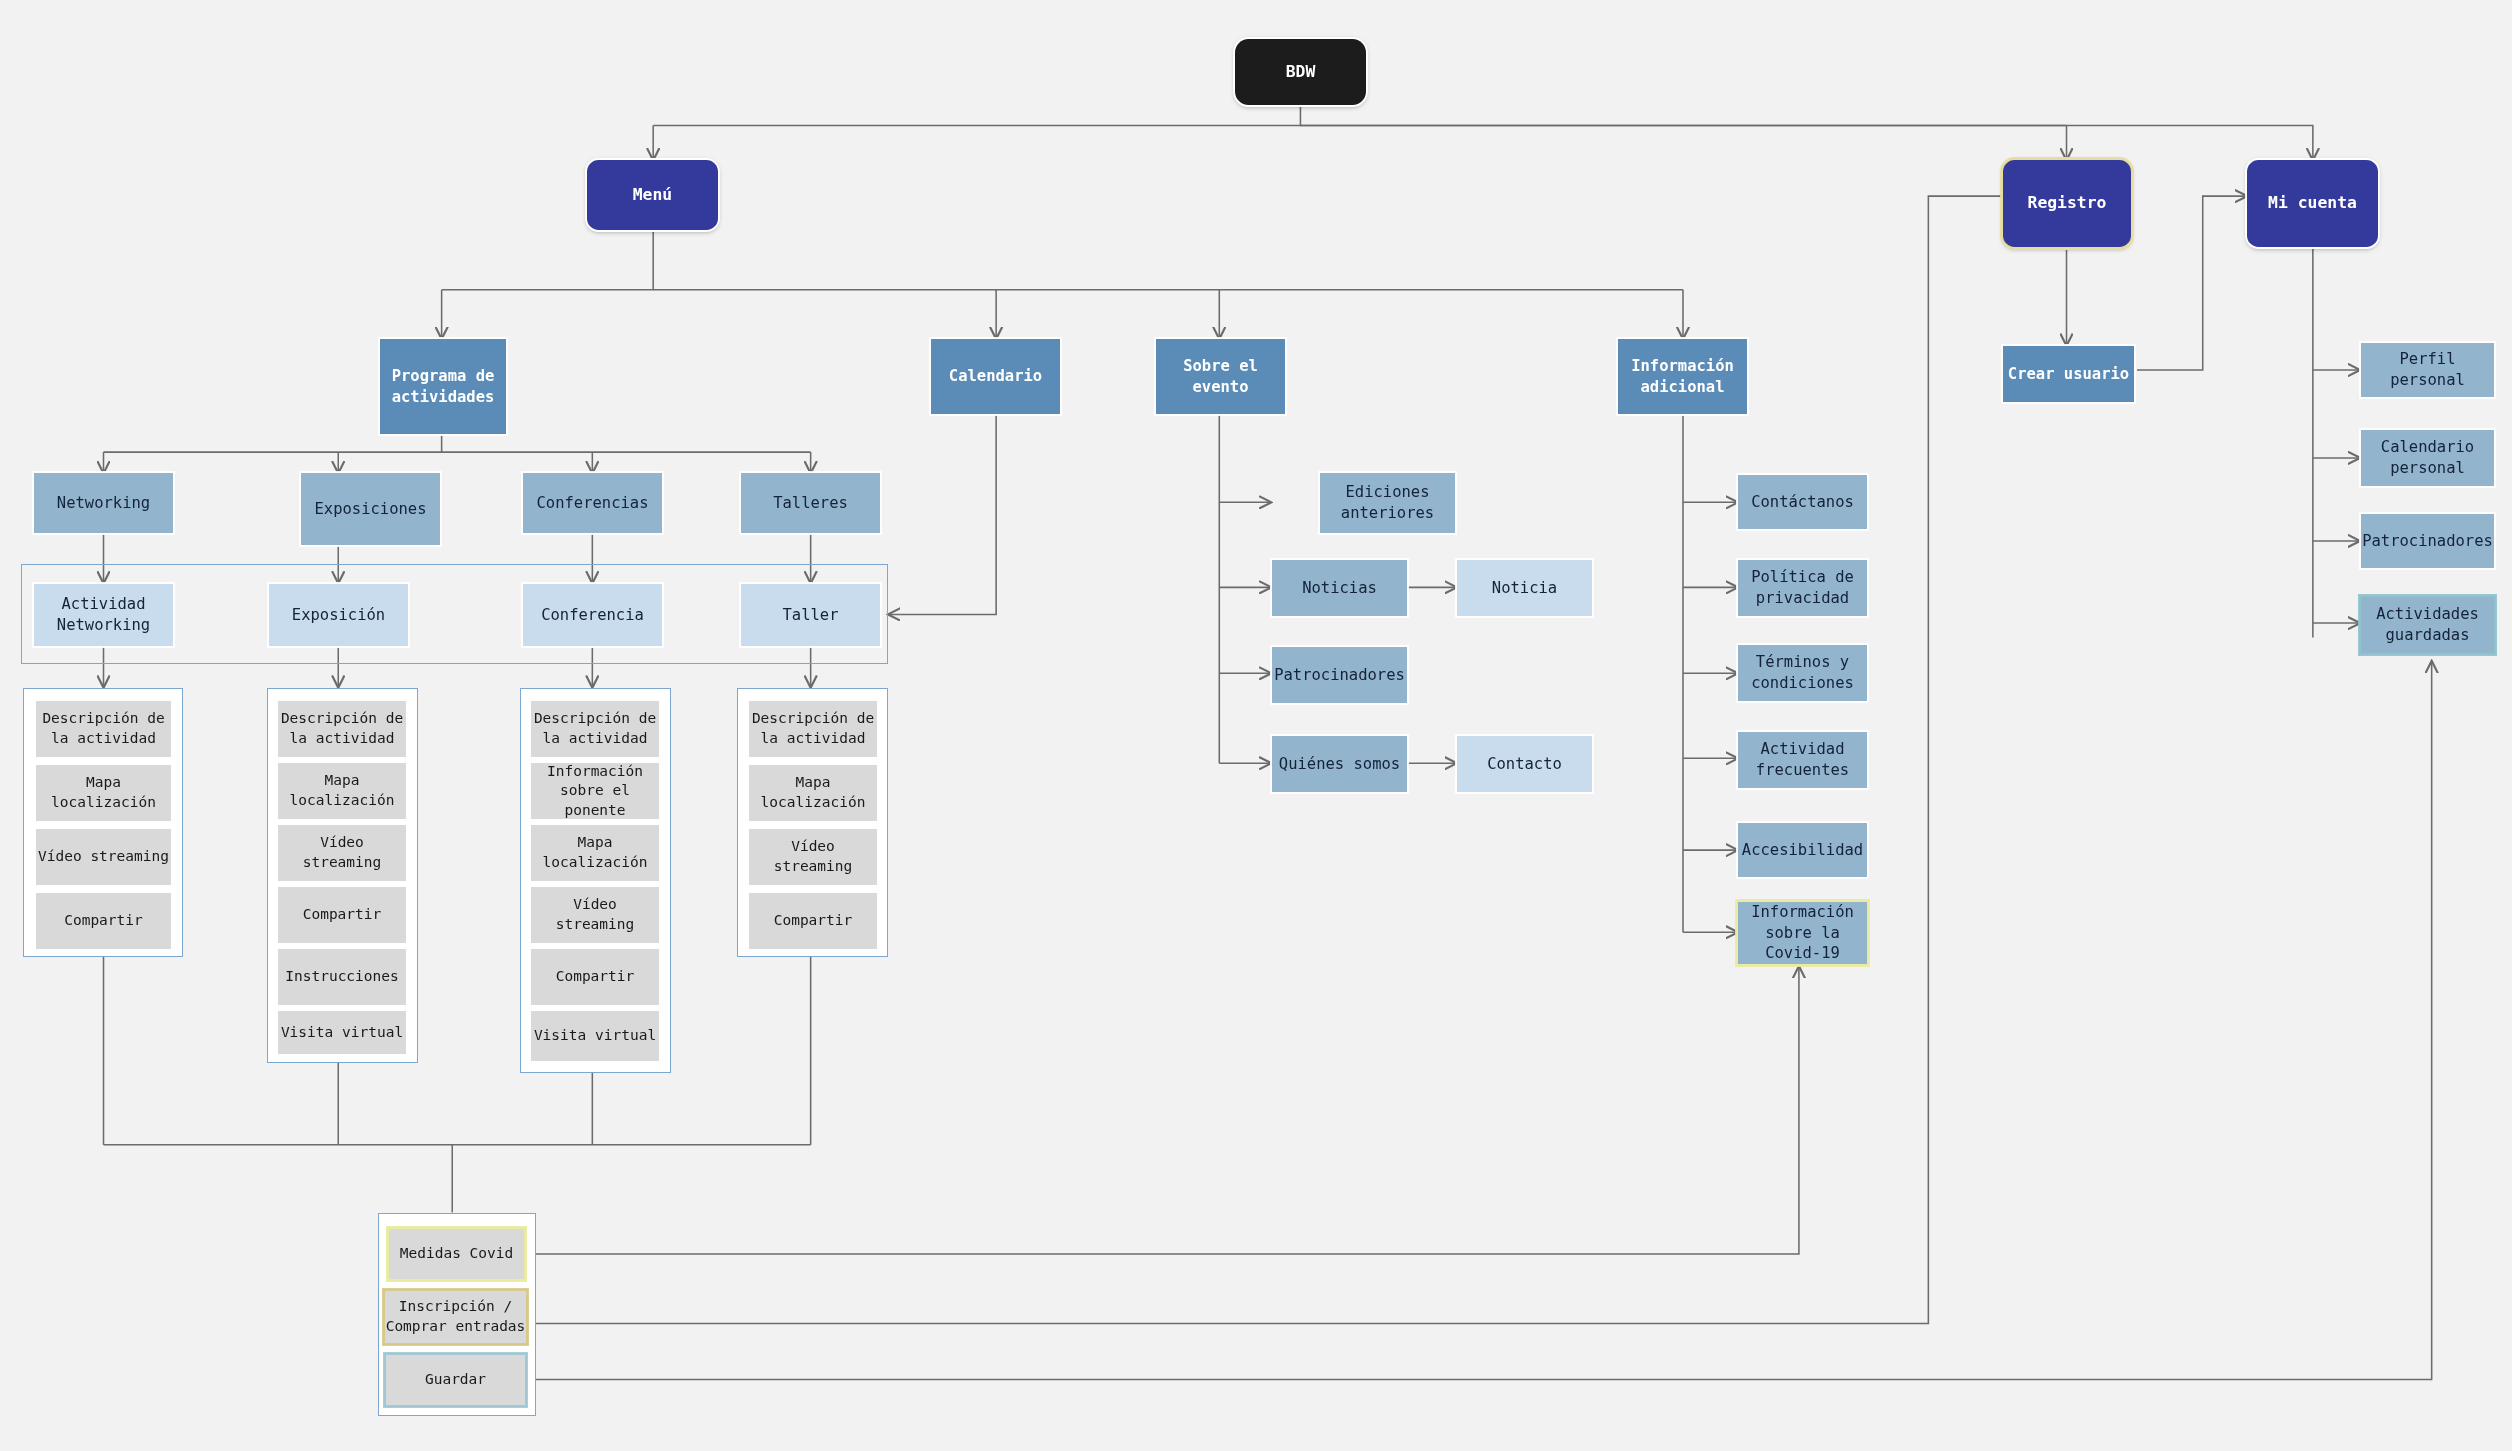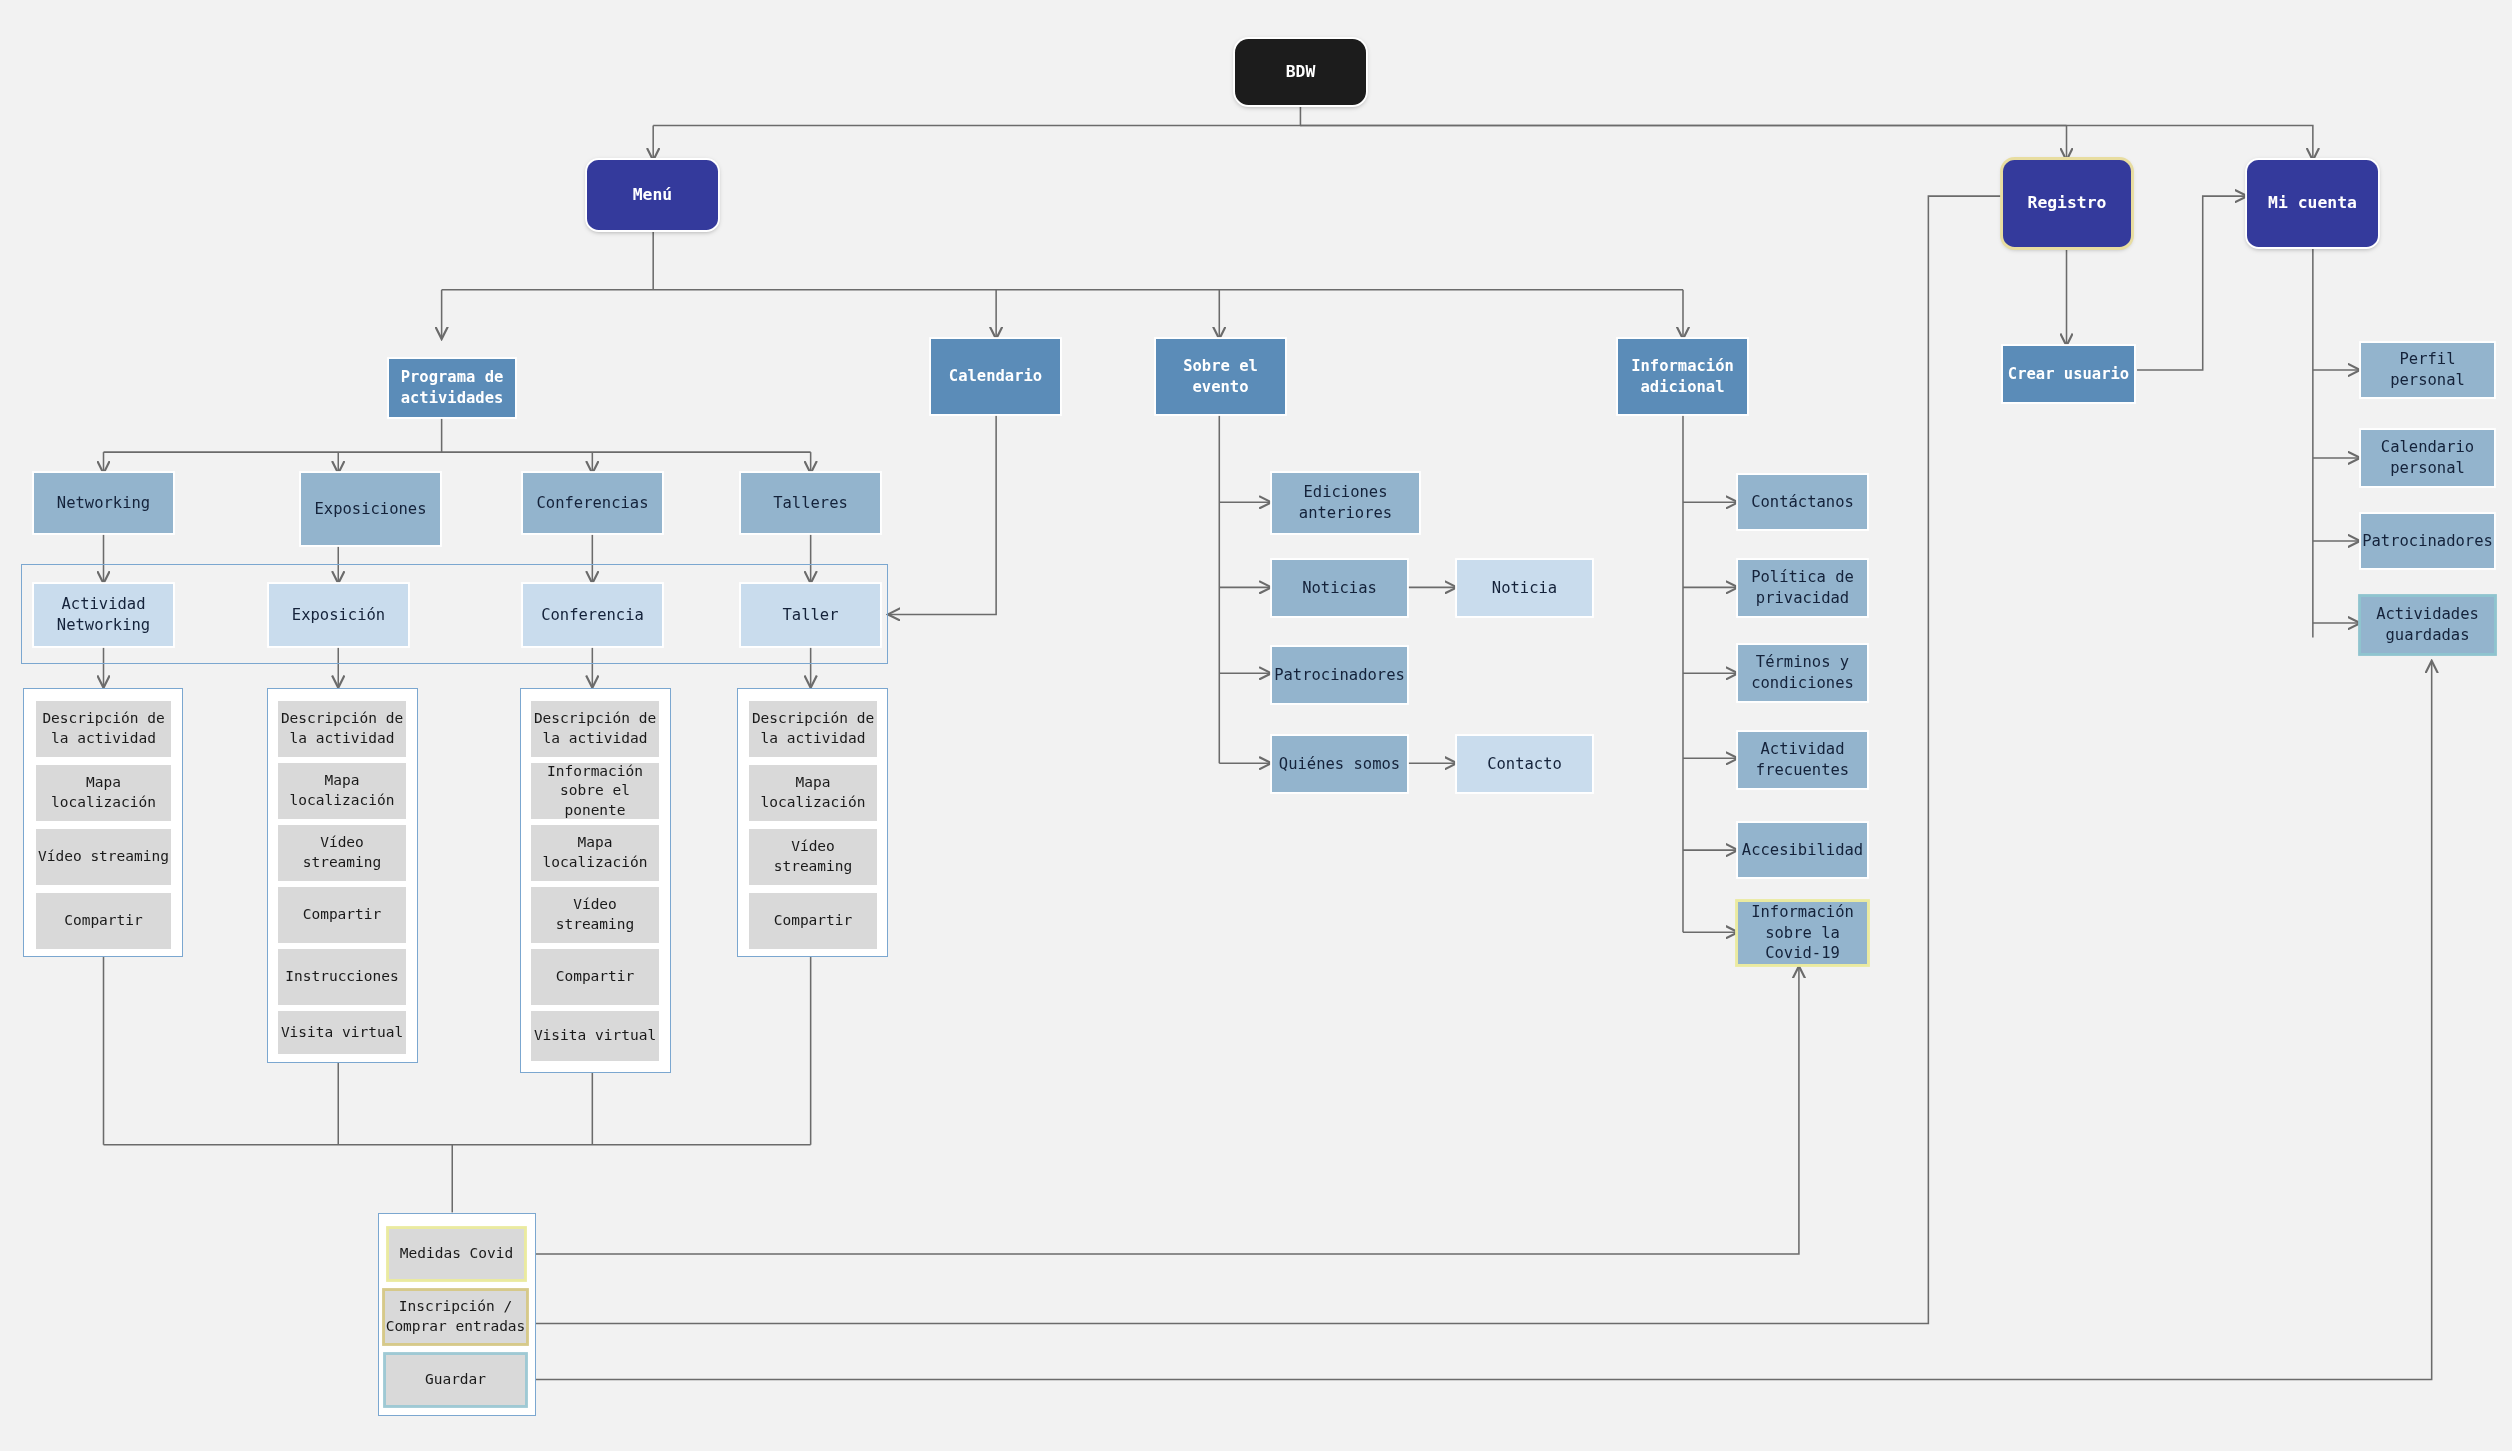--- a/index.html
+++ b/index.html
@@ -125,21 +125,21 @@
   <div class="node n-root" style="left:1235px;top:39px;width:131px;height:66px;">BDW</div>
 
   <div class="node n-indigo" style="left:587px;top:160px;width:131px;height:70px;">Menú</div>
 
   <div class="node n-indigo hl" style="left:2003px;top:160px;width:128px;height:87px;">Registro</div>
 
   <div class="node n-indigo" style="left:2247px;top:160px;width:131px;height:87px;">Mi cuenta</div>
 
   <div class="node n-steel" style="left:2003px;top:346px;width:131px;height:56px;">Crear usuario</div>
 
-  <div class="node n-steel" style="left:380px;top:359px;width:126px;height:58px;margin-left:9px;">Programa de
+  <div class="node n-steel" style="left:380px;top:339px;width:126px;height:95px;">Programa de
 actividades</div>
   <div class="node n-steel" style="left:931px;top:339px;width:129px;height:75px;">Calendario</div>
   <div class="node n-steel" style="left:1156px;top:339px;width:129px;height:75px;">Sobre el evento</div>
   <div class="node n-steel" style="left:1618px;top:339px;width:129px;height:75px;">Información
 adicional</div>
 
   <div class="node n-blue" style="left:34px;top:473px;width:139px;height:60px;">Networking</div>
   <div class="node n-blue" style="left:269px;top:473px;width:139px;height:72px;margin-left:32px;">Exposiciones</div>
   <div class="node n-blue" style="left:523px;top:473px;width:139px;height:60px;">Conferencias</div>
   <div class="node n-blue" style="left:741px;top:473px;width:139px;height:60px;">Talleres</div>
@@ -181,21 +181,21 @@
   <div class="node chip" style="left:531px;top:1011px;width:128px;height:50px;">Visita virtual</div>
 
   <div class="grp-white" style="left:737px;top:688px;width:151px;height:269px;"></div>
   <div class="node chip" style="left:749px;top:701px;width:128px;height:56px;">Descripción de
 la actividad</div>
   <div class="node chip" style="left:749px;top:765px;width:128px;height:56px;">Mapa
 localización</div>
   <div class="node chip" style="left:749px;top:829px;width:128px;height:56px;">Vídeo streaming</div>
   <div class="node chip" style="left:749px;top:893px;width:128px;height:56px;">Compartir</div>
 
-  <div class="node n-blue" style="left:1272px;top:473px;width:147px;height:60px;">Ediciones
+  <div class="node n-blue" style="left:1320px;top:473px;width:135px;height:60px;">Ediciones
 anteriores</div>
   <div class="node n-blue" style="left:1272px;top:560px;width:135px;height:56px;">Noticias</div>
   <div class="node n-pale" style="left:1457px;top:560px;width:135px;height:56px;">Noticia</div>
   <div class="node n-blue" style="left:1272px;top:647px;width:135px;height:56px;">Patrocinadores</div>
   <div class="node n-blue" style="left:1272px;top:736px;width:135px;height:56px;">Quiénes somos</div>
   <div class="node n-pale" style="left:1457px;top:736px;width:135px;height:56px;">Contacto</div>
 
   <div class="node n-blue" style="left:1738px;top:475px;width:129px;height:54px;">Contáctanos</div>
   <div class="node n-blue" style="left:1738px;top:560px;width:129px;height:56px;">Política de
 privacidad</div>

